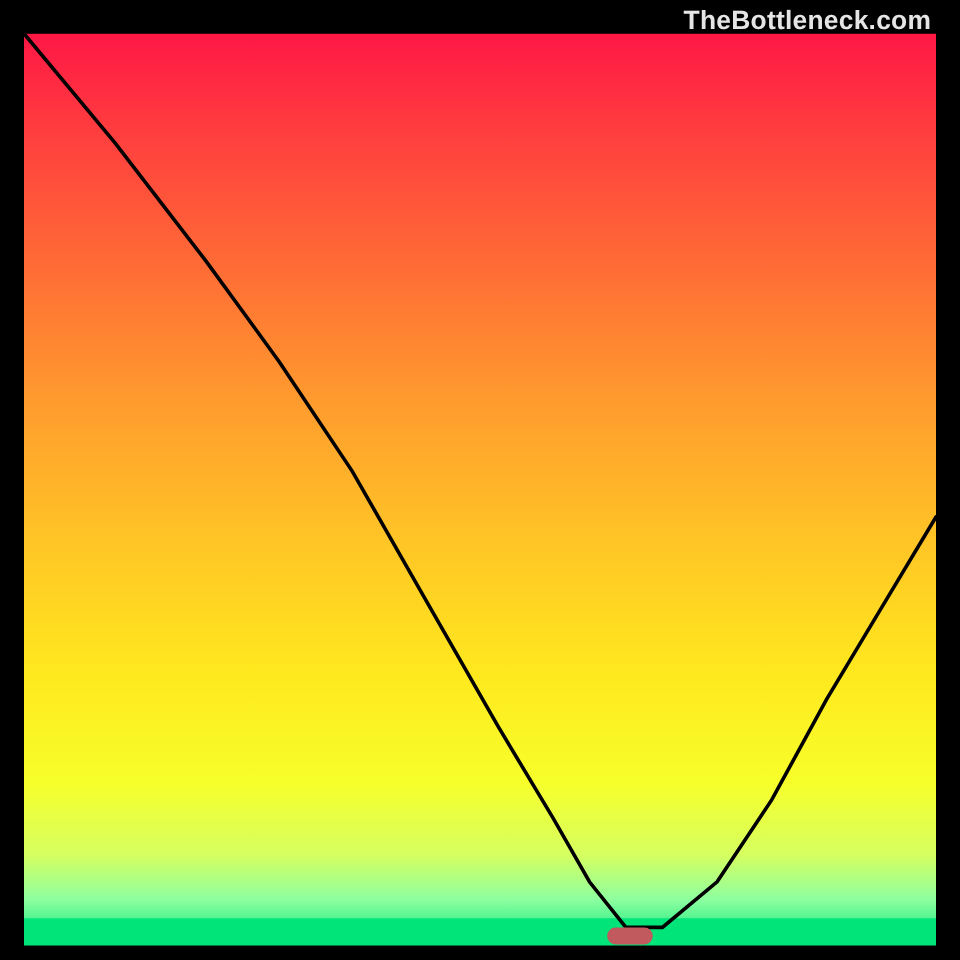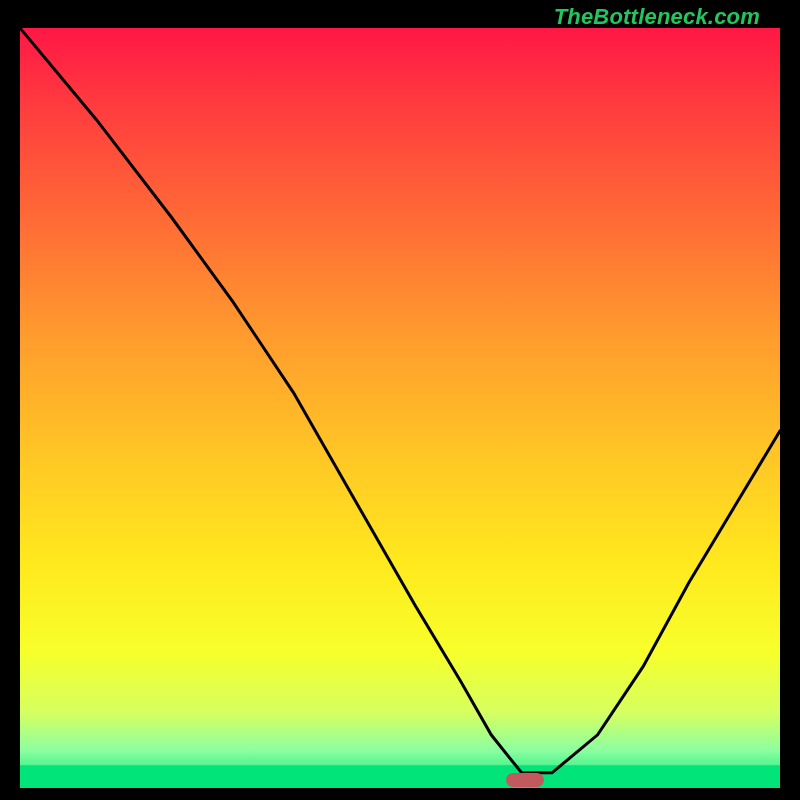--- a/index.html
+++ b/index.html
@@ -21,27 +21,26 @@
   .plot {
     position: absolute;
     left: 0;
     top: 0;
     width: 760px;
     height: 760px;
   }
   .watermark {
     position: absolute;
     top: 4px;
-    right: 40px;
+    right: 24px;
     font-family: Arial, Helvetica, sans-serif;
     font-size: 22px;
     font-weight: 600;
-    color: #22c55e;
+    color: #e5e5e5;
     letter-spacing: 0.2px;
-    font-style: italic;
   }
   .marker {
     position: absolute;
     width: 38px;
     height: 14px;
     border-radius: 7px;
     background: #c05a5e;
   }
 </style>
 </head>

